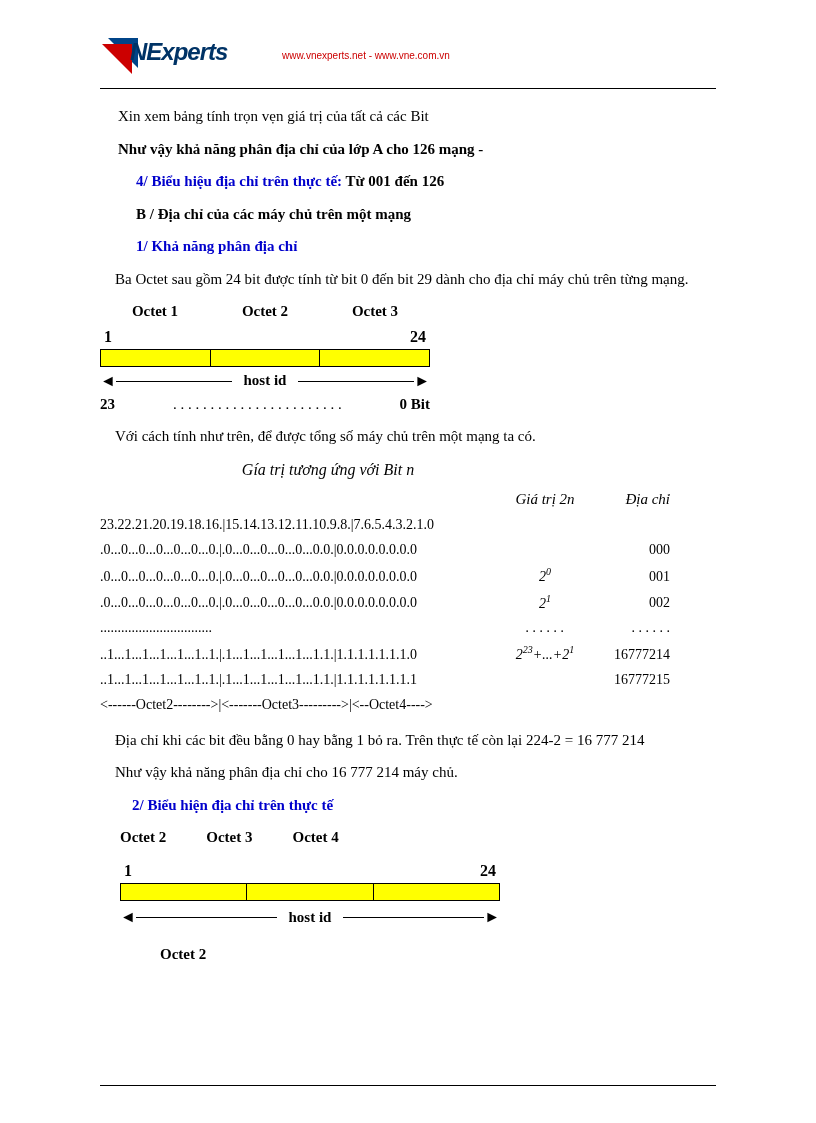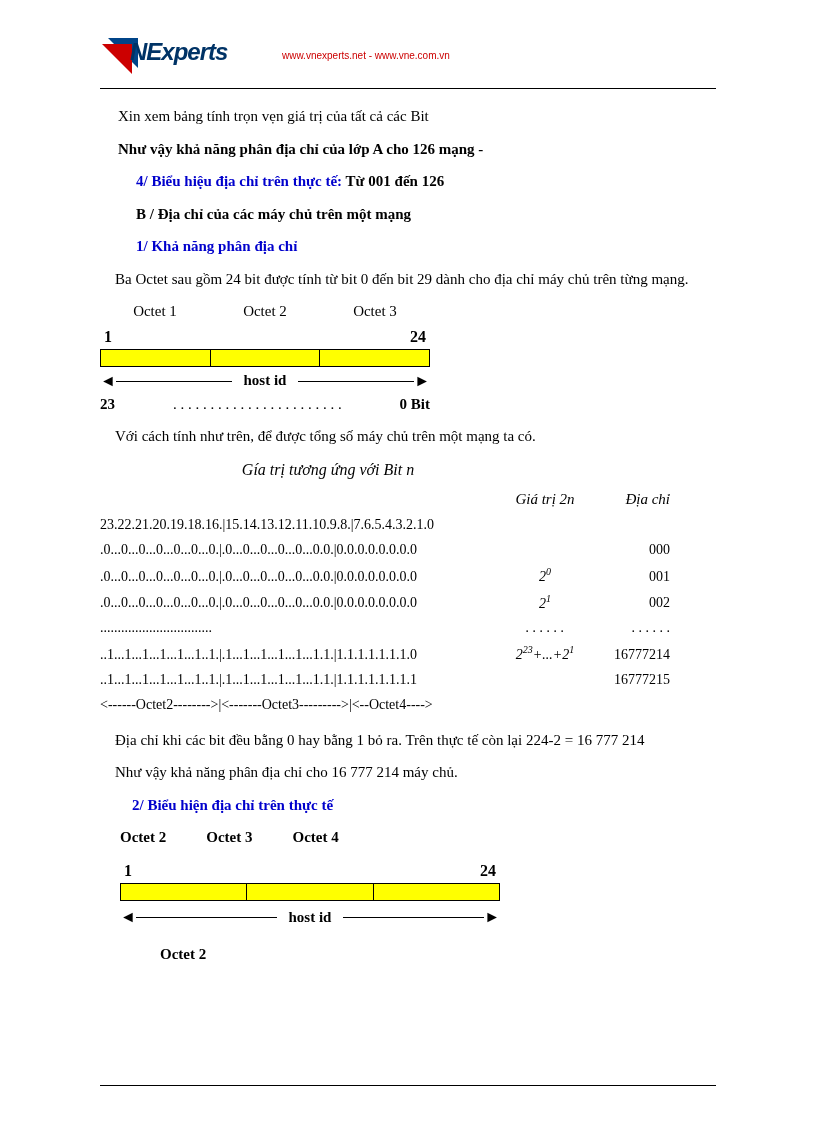--- a/index.html
+++ b/index.html
@@ -68,21 +68,21 @@
   .indent1 { margin-left: 18px; }
   .indent2 { margin-left: 36px; }
   .indent3 { margin-left: 32px; }
   .bold { font-weight: bold; }
   .blue { color: #0000cc; }
   .red { color: #000000; }
   .diagram1, .diagram2 {
     margin: 10px 0 8px 0;
     font-family: "Times New Roman", serif;
   }
-  .octet-labels { display: flex; font-weight: normal; font-size: 15px; margin-bottom: 2px; }
+  .octet-labels { display: flex; font-weight: bold; font-size: 15px; margin-bottom: 2px; }
   .octet-labels span { flex: 1; text-align: center; }
   .bitnums { display: flex; justify-content: space-between; font-weight: bold; font-size: 16px; padding: 0 4px;}
   .yellbar { display: flex; border: 1.5px solid #000; height: 18px; }
   .yellbar div { flex: 1; background: #ffff00; border-right: 1.5px solid #000; }
   .yellbar div:last-child { border-right: none; }
   .arrow-lr {
     display: flex;
     align-items: center;
     margin-top: 2px;
   }

